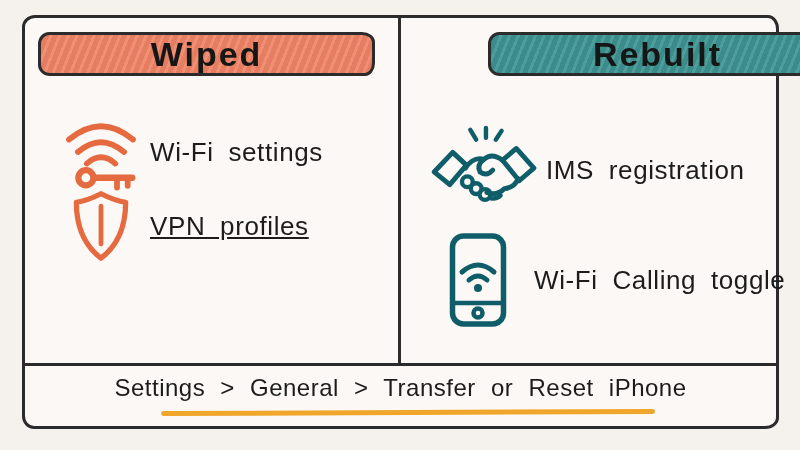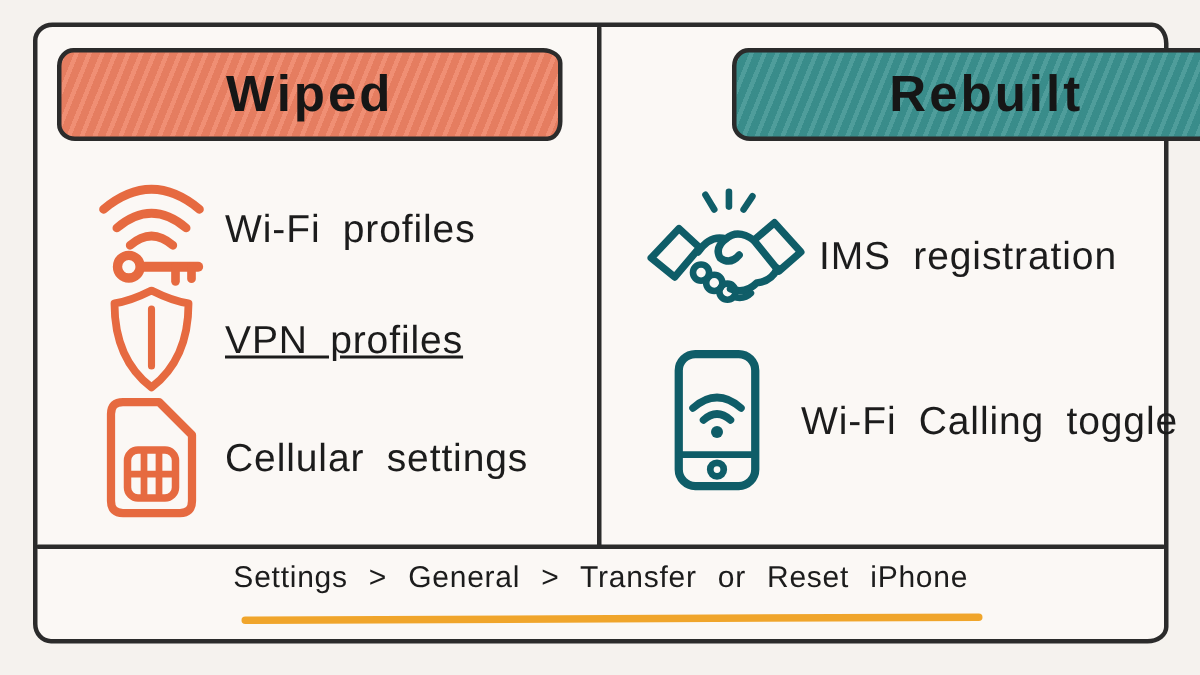--- a/index.html
+++ b/index.html
@@ -31,21 +31,21 @@
   .vdivider{
     position:absolute;left:398px;top:17px;width:3px;height:348px;
     background:var(--ink);border-radius:2px;
   }
   .hdivider{
     position:absolute;left:24px;top:363px;width:753px;height:3px;
     background:var(--ink);border-radius:2px;
   }
 
   .header{
-    position:absolute;top:32px;height:62px;
+    position:absolute;top:32px;height:44px;
     border:3px solid var(--ink);
     border-radius:11px 13px 10px 12px / 12px 10px 13px 11px;
     display:flex;align-items:center;justify-content:center;
     font-size:34px;font-weight:600;letter-spacing:2px;color:#161616;
     background-image:repeating-linear-gradient(112deg,
       rgba(255,255,255,0.10) 0 3px, rgba(0,0,0,0.04) 3px 8px);
   }
   .header-wiped{left:38px;width:337px;background-color:var(--wiped-fill);}
   .header-rebuilt{left:448px;width:339px;background-color:var(--rebuilt-fill);margin-left:40px;}
 
@@ -72,21 +72,21 @@
   .row-wificall{left:422px;top:230px;width:352px;height:100px;}
   .row-wificall .icon-box{width:112px;}
 
   svg{display:block;}
   .stroke-o{stroke:var(--orange-icon);fill:none;stroke-linecap:round;stroke-linejoin:round;}
   .stroke-t{stroke:var(--teal-icon);fill:none;stroke-linecap:round;stroke-linejoin:round;}
   .fill-t{fill:var(--teal-icon);stroke:none;}
 
   .footer-text{
     position:absolute;left:22px;top:374px;width:757px;
-    text-align:center;font-size:20px;font-weight:500;
+    text-align:center;font-size:24px;font-weight:500;
     letter-spacing:0.5px;word-spacing:8px;white-space:nowrap;color:var(--text);
   }
   .footer-underline{
     position:absolute;left:161px;top:410px;width:494px;height:5px;
     background:var(--underline);border-radius:3px;transform:rotate(-0.25deg);
   }
 </style>
 </head>
 <body>
 
@@ -109,45 +109,33 @@
       <svg width="80" height="88" viewBox="0 0 90 94">
         <path class="stroke-o" stroke-width="6.5" d="M9,33 Q45,3 81,33"></path>
         <path class="stroke-o" stroke-width="6.5" d="M19,47 Q45,25 71,47"></path>
         <path class="stroke-o" stroke-width="6.5" d="M29,60 Q45,46 61,60"></path>
         <circle class="stroke-o" stroke-width="7" cx="28" cy="76" r="8.5"></circle>
         <path class="stroke-o" stroke-width="7.5" d="M37,76 L80,76"></path>
         <path class="stroke-o" stroke-width="6.5" d="M63,76 L63,87"></path>
         <path class="stroke-o" stroke-width="6.5" d="M75,76 L75,85"></path>
       </svg>
     </div>
-    <span class="label">Wi-Fi profiles</span>
+    <span class="label">Wi-Fi settings</span>
   </div>
 
   <div class="row row-vpn">
     <div class="icon-box">
       <svg width="64" height="74" viewBox="0 0 66 78">
         <path class="stroke-o" stroke-width="5.5" d="M33,5 C41,9 51,13 59,14 C59,41 50,60 33,73 C16,60 7,41 7,14 C15,13 25,9 33,5 Z"></path>
         <path class="stroke-o" stroke-width="5" d="M33,18 L33,58"></path>
       </svg>
     </div>
     <span class="label">VPN profiles</span>
   </div>
 
-  <div class="row row-sim">
-    <div class="icon-box">
-      <svg width="66" height="82" viewBox="0 0 66 82">
-        <path class="stroke-o" stroke-width="5.5" d="M14,4 L38,4 L60,26 L60,70 Q60,78 52,78 L14,78 Q6,78 6,70 L6,12 Q6,4 14,4 Z"></path>
-        <rect class="stroke-o" stroke-width="5" x="17" y="36" width="32" height="32" rx="7"></rect>
-        <path class="stroke-o" stroke-width="4.5" d="M17,52 L49,52"></path>
-        <path class="stroke-o" stroke-width="4.5" d="M28,37 L28,67"></path>
-        <path class="stroke-o" stroke-width="4.5" d="M38,37 L38,67"></path>
-      </svg>
-    </div>
-    <span class="label">Cellular settings</span>
-  </div>
 
   <div class="row row-wificall">
     <div class="icon-box">
       <svg width="60" height="96" viewBox="0 0 60 96">
         <rect class="stroke-t" stroke-width="5.5" x="4.5" y="4" width="51" height="88" rx="11"></rect>
         <path class="stroke-t" stroke-width="5" d="M14,40 Q30,26 46,40"></path>
         <path class="stroke-t" stroke-width="5" d="M21,48 Q30,40 39,48"></path>
         <circle class="fill-t" cx="30" cy="56" r="4"></circle>
         <path class="stroke-t" stroke-width="4.5" d="M5,71 L55,71"></path>
         <circle class="stroke-t" stroke-width="4.5" cx="30" cy="81" r="4.5"></circle>

